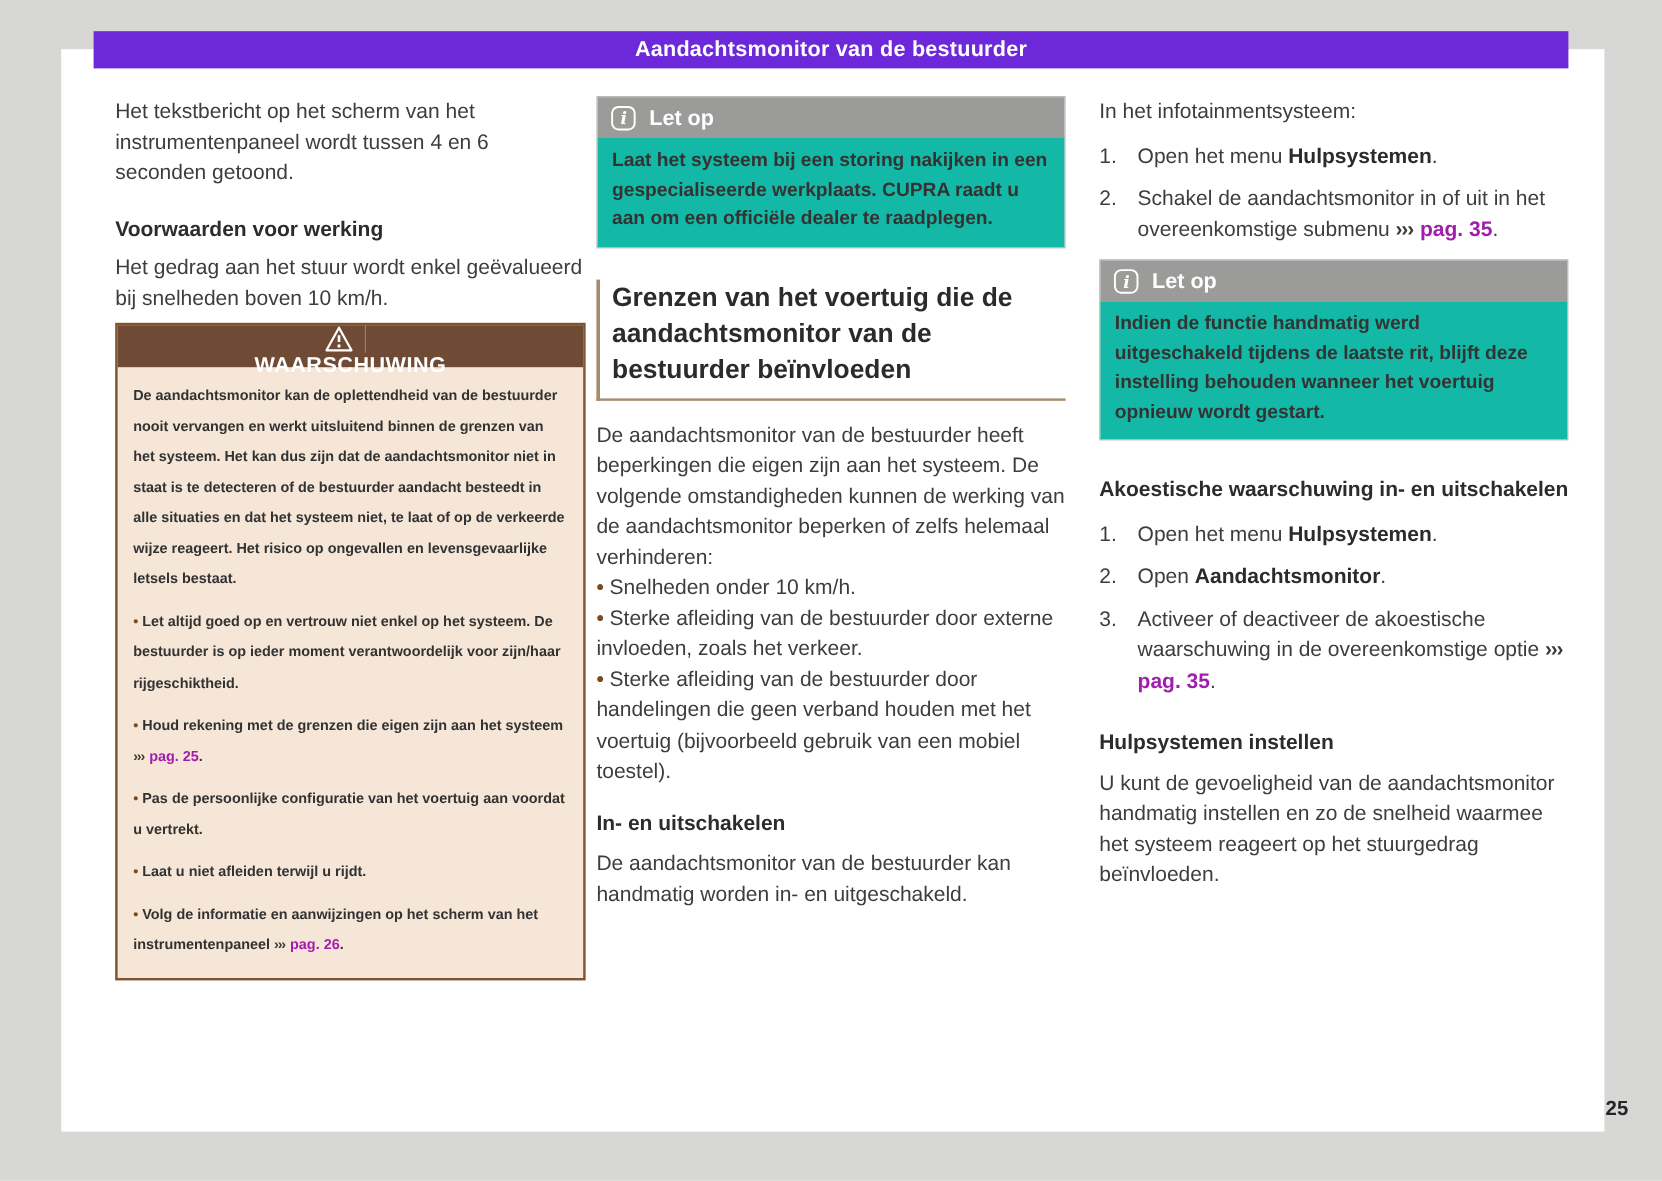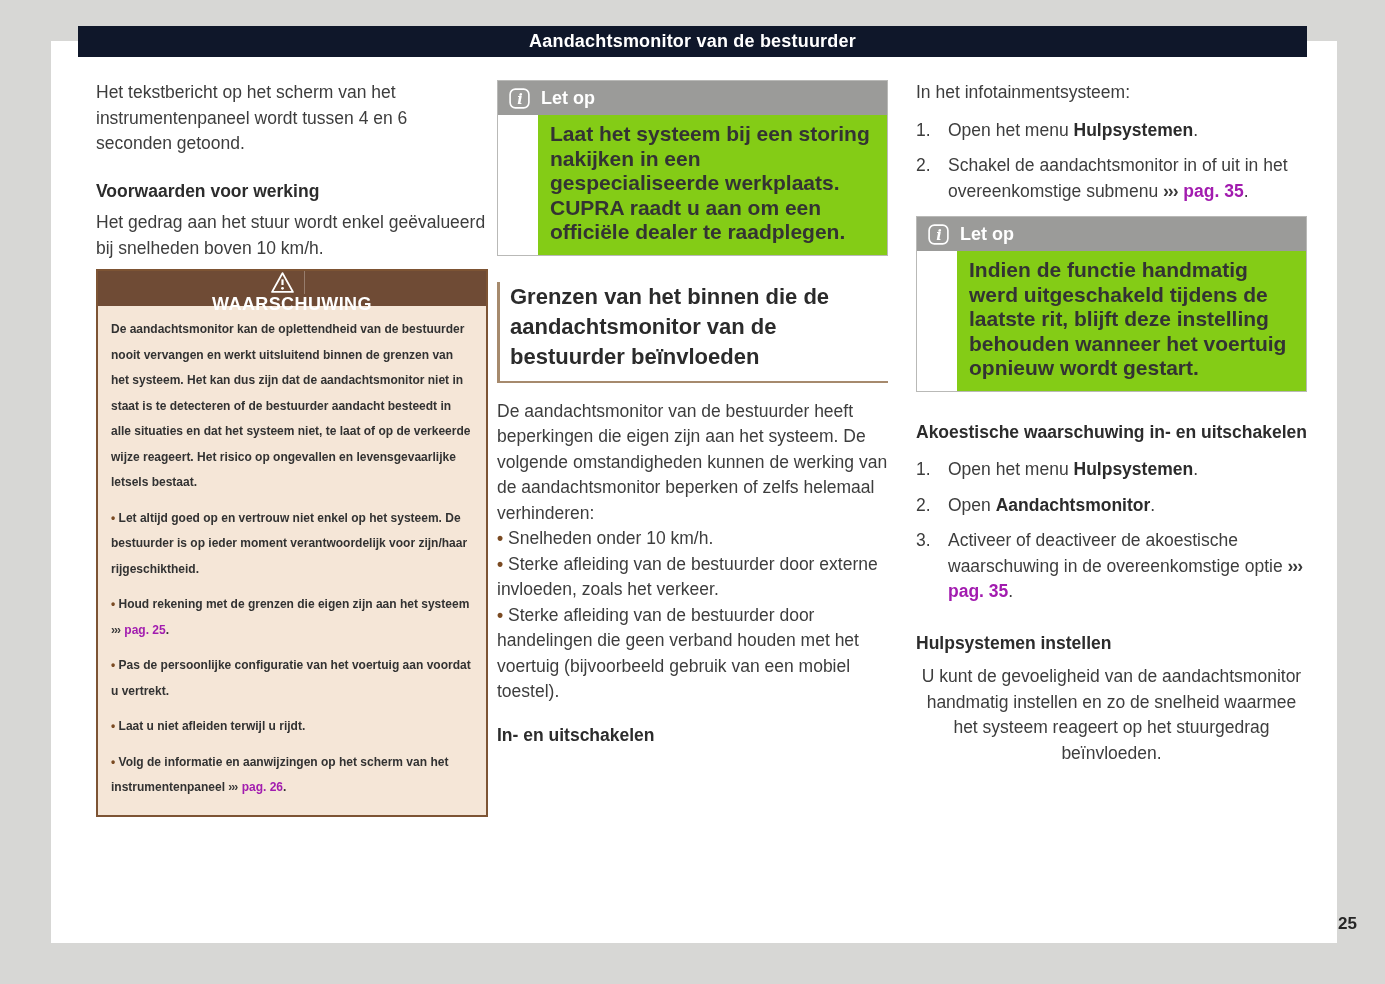--- a/index.html
+++ b/index.html
@@ -1,19 +1,19 @@
 <!DOCTYPE html>
 <html><head>
 <meta charset="utf-8">
 <style>
   html,body{margin:0;padding:0;}
   body{font-family:"Liberation Sans",sans-serif;}
   .canvas{position:relative;width:1385px;height:984px;background:#d7d7d5;overflow:hidden;}
   .page{position:absolute;left:51px;top:41px;width:1286px;height:902px;background:#ffffff;}
-  .titlebar{position:absolute;left:78px;top:26px;width:1229px;height:31px;background:#0f172a;
+  .titlebar{position:absolute;left:78px;top:26px;width:1229px;height:31px;background:#6d28d9;
     color:#ffffff;font-weight:bold;font-size:18px;display:flex;align-items:center;justify-content:center;
     letter-spacing:.2px;}
   .pagenum{position:absolute;left:1338px;top:914px;font-weight:bold;font-size:17px;color:#262626;}
 
   .col{position:absolute;top:80px;width:392px;}
   #col1{left:78px;padding-left:18px;}
   #col2{left:497px;width:391px;}
   #col3{left:916px;width:391px;}
 
   p,.para{margin:0;font-size:17.5px;line-height:25.5px;color:#3d3d3d;}
@@ -26,41 +26,41 @@
     border-right:1px solid rgba(255,255,255,.28);height:100%;}
   .warnhead .lbl{color:#ffffff;font-weight:bold;font-size:18px;letter-spacing:.4px;}
   .warnbody{padding:11px 13px 14px 13px;font-weight:bold;color:#323232;font-size:12px;line-height:25.5px;}
   .warnbody .bullet{margin-top:10px;}
 
   
   .notebox{border:1px solid #b9b9b7;}
   .notehead{background:#9b9b99;height:34px;display:flex;align-items:center;padding:0 10px;}
   .notehead .icw{display:flex;align-items:center;margin-right:10px;}
   .notehead .lbl{color:#ffffff;font-weight:bold;font-size:18px;}
-  .notebody{background:#84cc16;padding:7px 12px 10px 12px;font-weight:bold;color:#333333;
-    font-size:21px;line-height:24.5px;margin-left:40px;}
+  .notebody{background:#14b8a6;padding:7px 12px 10px 12px;font-weight:bold;color:#333333;
+    font-size:16px;line-height:24.5px;}
 
   
   .section-h{font-size:22px;line-height:30px;font-weight:bold;color:#2b2b2b;
     border-left:3px solid #a68a6d;border-bottom:2px solid #a68a6d;padding:0 0 9px 10px;margin-top:26px;}
 
   .bullet{}
   .bullet::before{content:"\2022\00a0 ";color:#7a4a22;font-weight:bold;}
 
   .steps{margin-top:12px;}
   .step{display:flex;margin-top:10px;font-size:17.5px;line-height:25.5px;color:#3d3d3d;}
   .step .num{flex:none;width:32px;}
   .step .stext{flex:1;}
 
   .b{font-weight:bold;color:#2b2b2b;}
   .ref{color:#a21caf;font-weight:bold;}
   .arr{font-weight:bold;color:#3a3a3a;letter-spacing:-1px;margin-right:2px;}
 
   .mt26{margin-top:26px;} .mt22{margin-top:22px;} .mt18{margin-top:18px;}
-  .mt16{margin-top:16px;} .mt12{margin-top:12px;} .mt8{margin-top:8px;text-align:center;} .mt6{margin-top:6px;}
+  .mt16{margin-top:16px;} .mt12{margin-top:12px;} .mt8{margin-top:8px;} .mt6{margin-top:6px;}
 </style>
 </head>
 <body>
 
 <div class="canvas">
   <div class="page"></div>
 
   <div class="titlebar">Aandachtsmonitor van de bestuurder</div>
 
   <div class="col" id="col1">
@@ -97,27 +97,28 @@
           <svg width="23" height="23" viewBox="0 0 24 24">
             <rect x="2.2" y="2.2" width="19.6" height="19.6" rx="5.5" fill="none" stroke="#ffffff" stroke-width="1.7"></rect>
             <text x="12.4" y="17.4" text-anchor="middle" font-family="DejaVu Serif, serif" font-style="italic" font-weight="bold" font-size="15" fill="#ffffff">i</text>
           </svg>
         </span>
         <span class="lbl">Let op</span>
       </div>
       <div class="notebody">Laat het systeem bij een storing nakijken in een gespecialiseerde werkplaats. CUPRA raadt u aan om een officiële dealer te raadplegen.</div>
     </div>
 
-    <div class="section-h">Grenzen van het binnen die de aandachtsmonitor van de bestuurder beïnvloeden</div>
+    <div class="section-h">Grenzen van het voertuig die de aandachtsmonitor van de bestuurder beïnvloeden</div>
     <p class="mt16">De aandachtsmonitor van de bestuurder heeft beperkingen die eigen zijn aan het systeem. De volgende omstandigheden kunnen de werking van de aandachtsmonitor beperken of zelfs helemaal verhinderen:</p>
     <div class="bullet para">Snelheden onder 10 km/h.</div>
     <div class="bullet para">Sterke afleiding van de bestuurder door externe invloeden, zoals het verkeer.</div>
     <div class="bullet para">Sterke afleiding van de bestuurder door handelingen die geen verband houden met het voertuig (bijvoorbeeld gebruik van een mobiel toestel).</div>
 
     <div class="bold-sub mt18">In- en uitschakelen</div>
+    <p class="mt8">De aandachtsmonitor van de bestuurder kan handmatig worden in- en uitgeschakeld.</p>
   </div>
 
   <div class="col" id="col3">
     <p>In het infotainmentsysteem:</p>
 
     <div class="steps">
       <div class="step">
         <span class="num">1.</span>
         <span class="stext"><span>Open het menu </span><span class="b">Hulpsystemen</span><span>.</span></span>
       </div>

